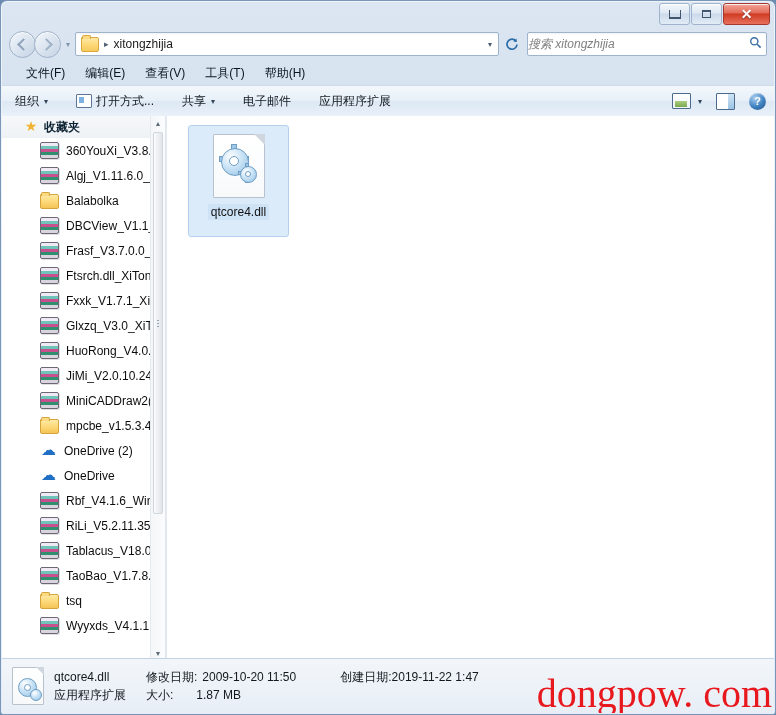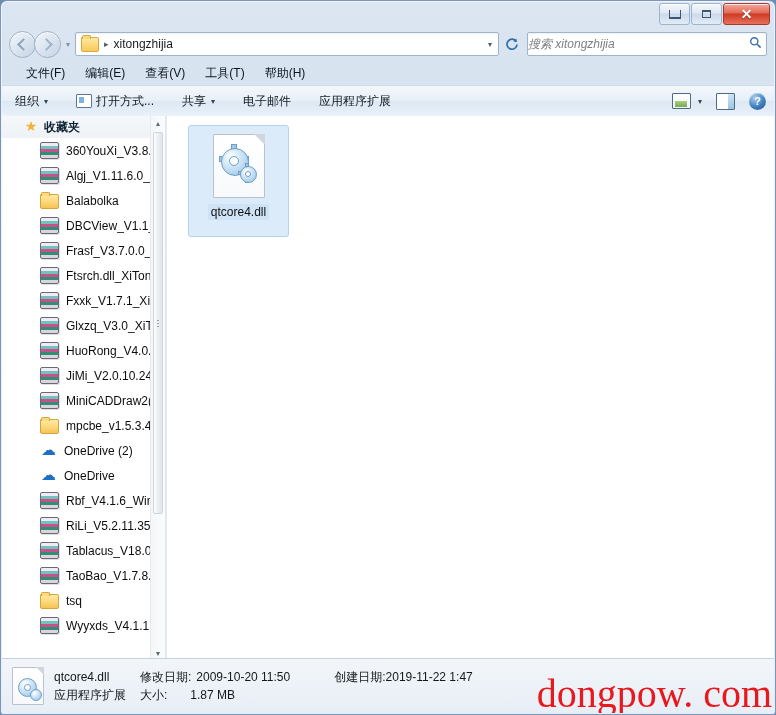--- a/index.html
+++ b/index.html
@@ -280,21 +280,21 @@
     background:#fff;border:1.2px solid #6f9dc4;
   }
   .st-gear2{
     position:absolute;width:10px;height:10px;left:17px;top:21px;border-radius:50%;
     background:radial-gradient(circle at 35% 30%,#ffffff 0%,#cfe6f7 40%,#8fc0e4 100%);
     border:1.2px solid #6f9dc4;
   }
   .st-text{font-size:12px;color:#13181d;line-height:18px;position:relative;z-index:2;}
   .st-row{display:flex;}
   .st-name{min-width:72px;}
-  .st-gap{margin-left:14px;}
+  .st-gap{margin-left:20px;}
   .st-col2{margin-left:18px;}
   .watermark{
     position:absolute;right:2px;bottom:-4px;
     font-family:"Liberation Serif","DejaVu Serif",serif;
     font-size:40px;color:#e8191e;letter-spacing:0px;
     white-space:nowrap;z-index:5;
   }
 </style>
 </head>
 <body>

